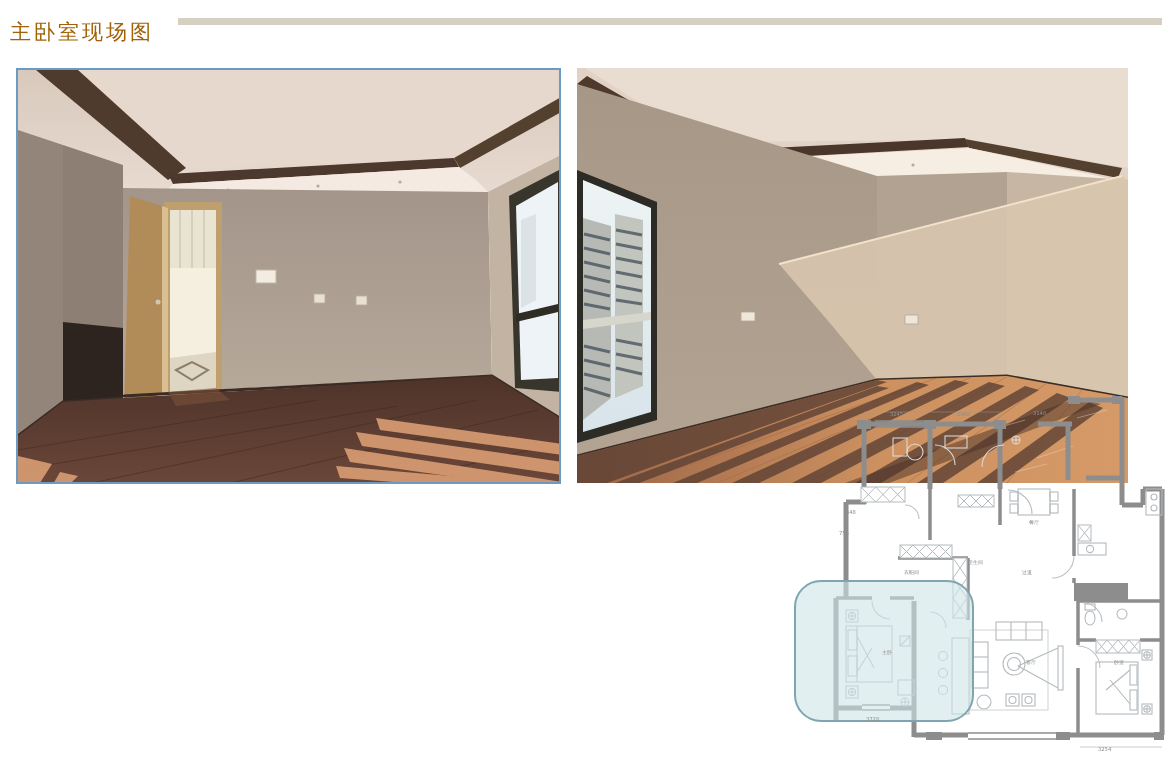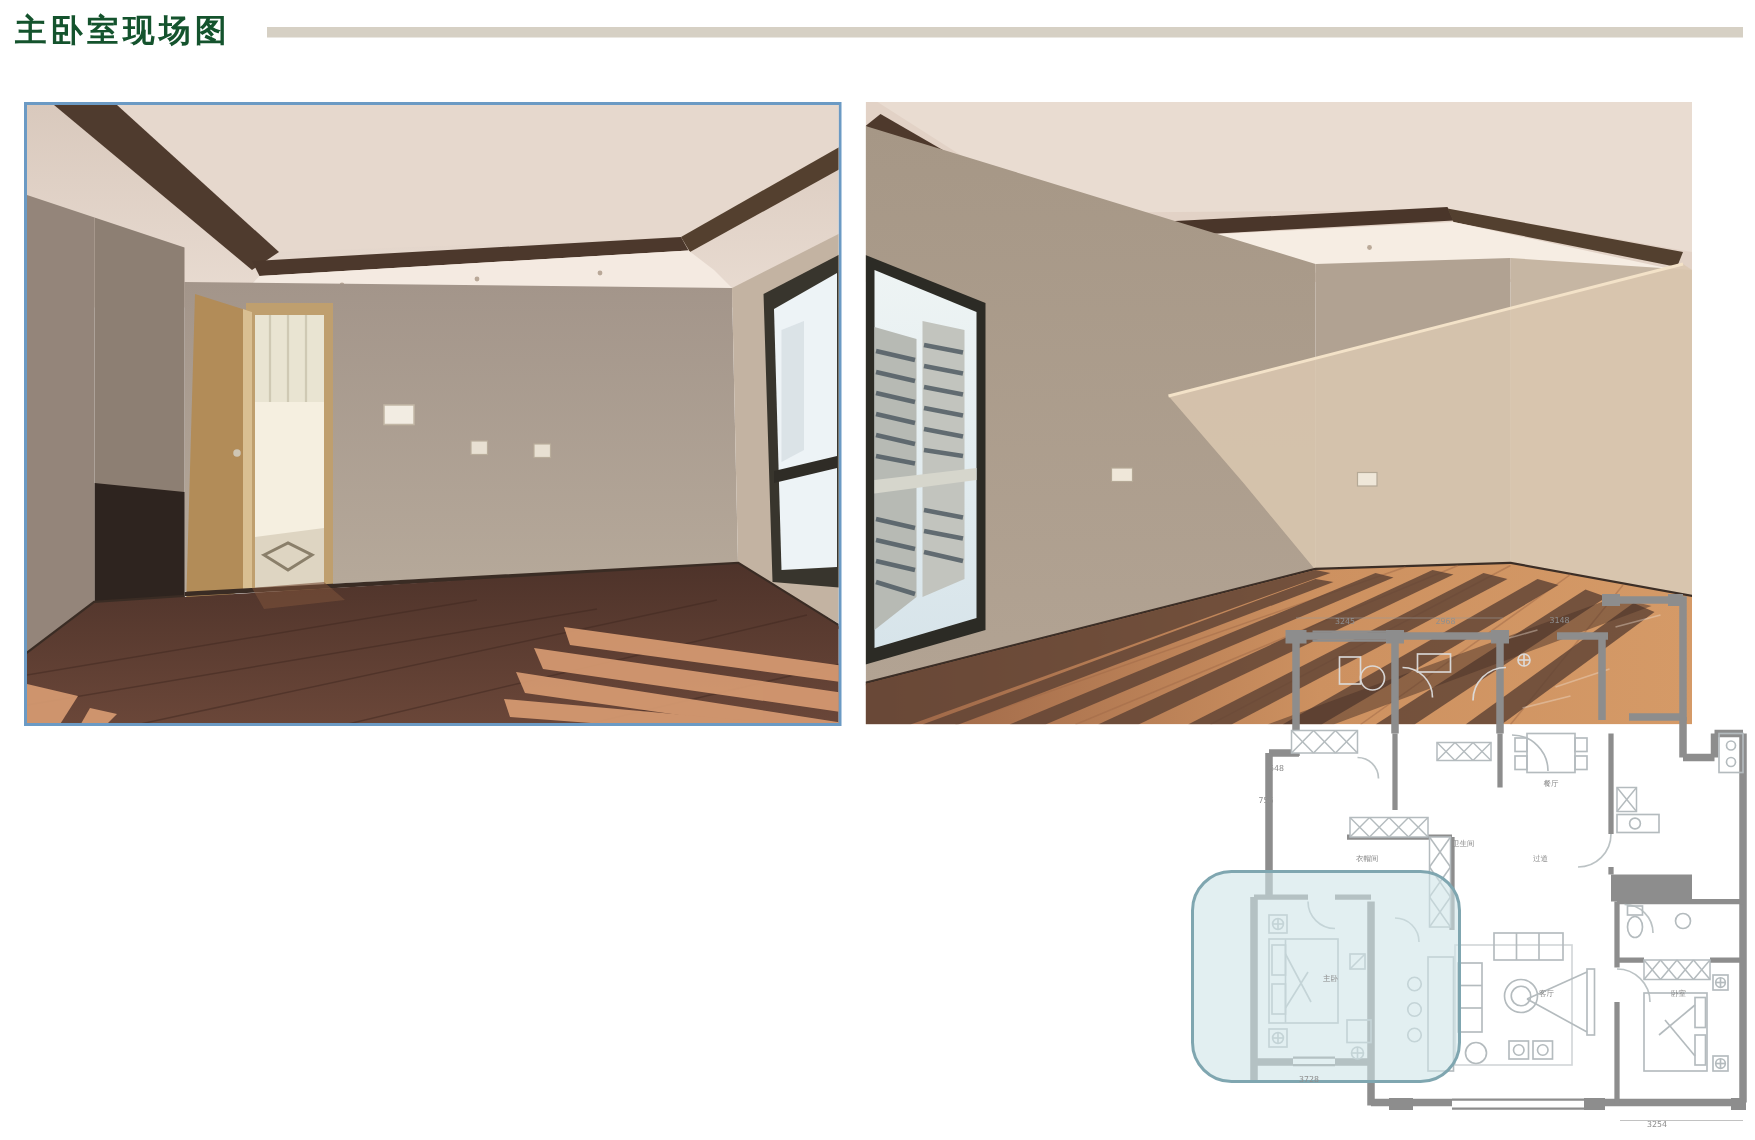--- a/index.html
+++ b/index.html
@@ -1,19 +1,19 @@
 <!DOCTYPE html>
 <html><head>
 <meta charset="utf-8">
 <style>
   html,body{margin:0;padding:0;background:#ffffff;}
   .page{position:relative;width:1170px;height:760px;background:#ffffff;overflow:hidden;
         font-family:"Liberation Sans","DejaVu Sans",sans-serif;}
-  .page-title{position:absolute;left:10px;top:6px;margin:0;font-family:"DejaVu Serif","Liberation Serif",serif;
-        font-size:21px;font-weight:700;letter-spacing:3px;color:#14532d;}
+  .page-title{position:absolute;left:10px;top:18px;margin:0;font-family:"DejaVu Serif","Liberation Serif",serif;
+        font-size:21px;font-weight:400;letter-spacing:3px;color:#a16207;}
   .title-rule{position:absolute;left:178px;top:18px;width:984px;height:7px;background:#d6d0c4;}
   .photo{position:absolute;overflow:hidden;}
   .photo-1{left:16px;top:68px;width:545px;height:416px;border:2px solid #6b9ac4;box-sizing:border-box;}
   .photo-2{left:577px;top:68px;width:551px;height:415px;}
   .floorplan{position:absolute;left:780px;top:393px;width:392px;height:367px;z-index:5;}
   svg{display:block;}
   .plan-dim{font-family:"DejaVu Sans Mono","Liberation Mono",monospace;font-size:5.5px;fill:#8f8f8f;}
   .plan-room{font-family:"DejaVu Sans","Liberation Sans",sans-serif;font-size:5px;fill:#8a8a8a;}
 </style>
 </head>

